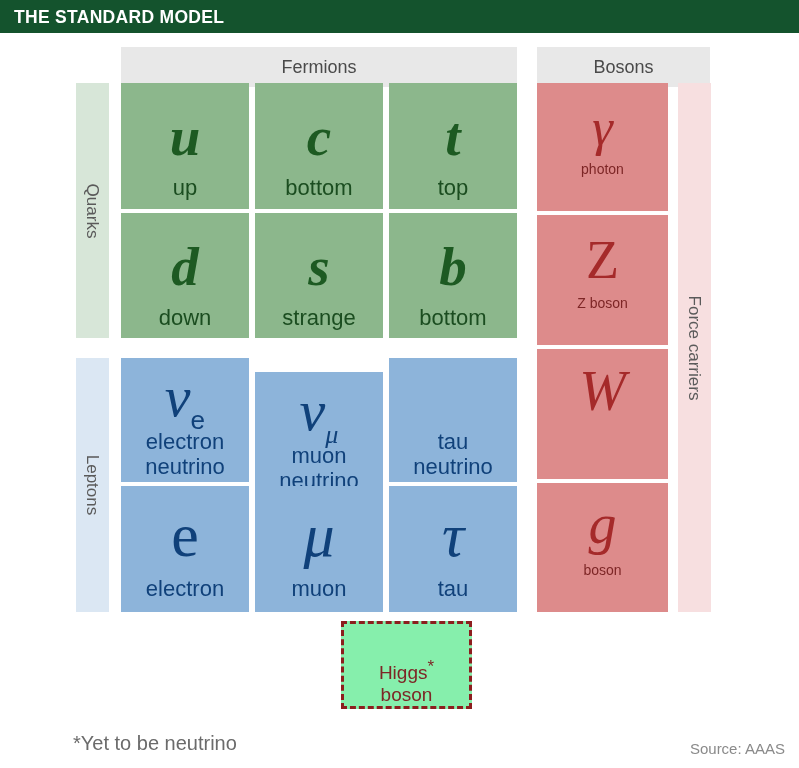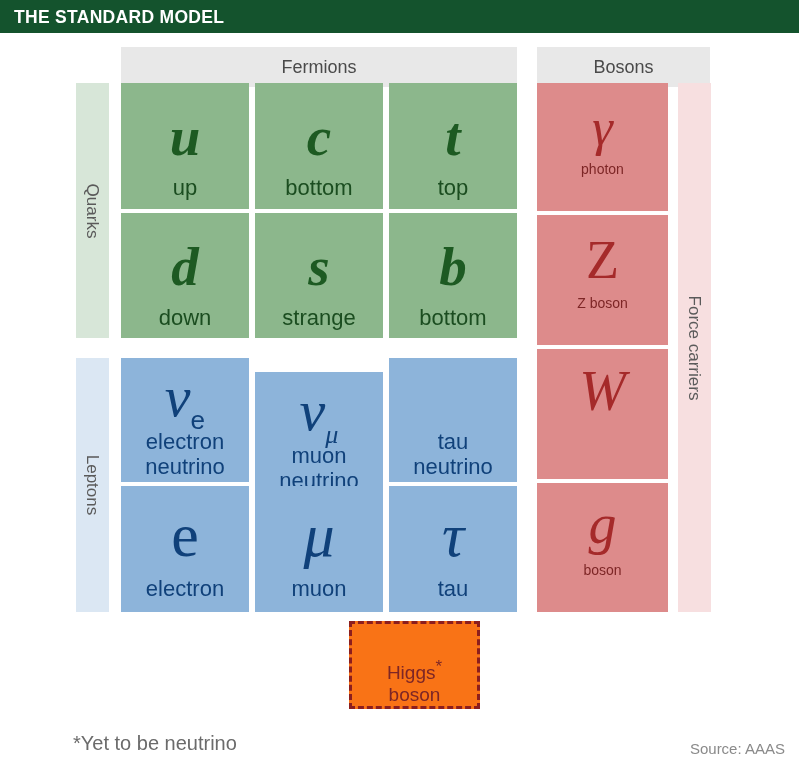--- a/index.html
+++ b/index.html
@@ -110,25 +110,25 @@
   .lepton .nm  { color: #10417a; }
 
   
   .boson { background: #dd8b8b; }
   .boson .sym { color: #a52a2a; font-style: italic; font-size: 52px; }
   .boson .nm  { color: #7d2626; font-size: 14px; }
 
   
   #higgs {
     position: absolute;
-    left: 349px;
+    left: 341px;
     top: 621px;
     width: 131px;
     height: 88px;
-    background: #f97316;
+    background: #86efac;
     border: 3px dashed #8c1e1e;
     box-sizing: border-box;
   }
   #higgs .hg-text {
     position: absolute;
     left: 0;
     top: 33px;
     width: 100%;
     text-align: center;
     color: #7d2626;

